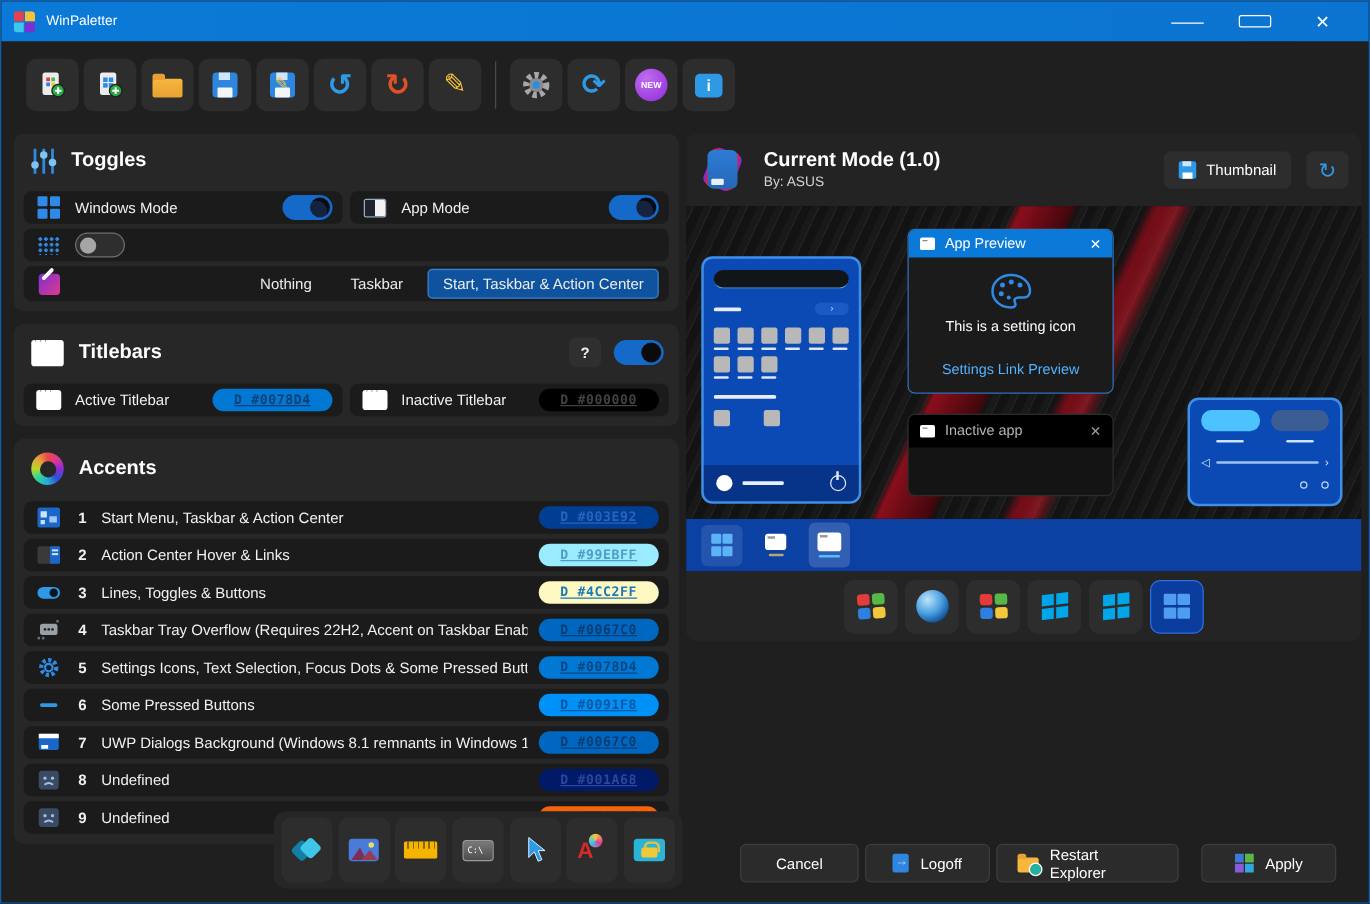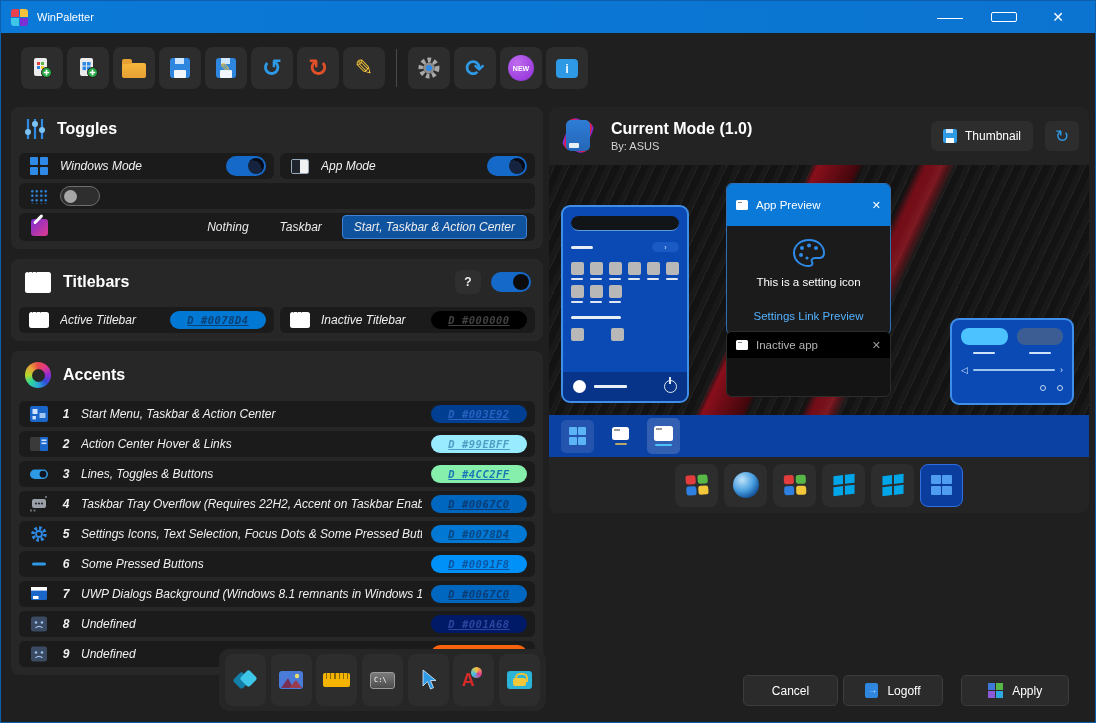--- a/index.html
+++ b/index.html
@@ -30,21 +30,21 @@
   .folder::before { content:""; position:absolute; top:-4px; left:0; width:10px; height:5px; background:#e8a033; border-radius:2px 2px 0 0; }
   .floppy { position:relative; width:20px; height:20px; background:#2e86de; border-radius:3px; }
   .floppy::before { content:""; position:absolute; top:0; left:5px; width:9px; height:6px; background:#cfe6ff; }
   .floppy::after { content:""; position:absolute; bottom:0; left:4px; width:12px; height:8px; background:#f2f6fb; border-radius:1px; }
   .pencil-sm { position:absolute; right:5px; bottom:4px; font-size:13px; color:#f5c33b; }
   
   .left { position:absolute; left:10px; top:106px; width:532px; }
   .card { background:#272727; border-radius:8px; padding:7px 8px 8px 8px; margin-bottom:10px; }
   .card-h { display:flex; align-items:center; gap:10px; padding:4px 4px 9px 4px; }
   .card-h .ttl { font-size:16px; font-weight:bold; }
-  .rowline { background:#1b1b1b; border-radius:6px; min-height:26px; display:flex; align-items:center; gap:9px; padding:2px 8px; margin-top:4px; font-size:12px; color:#f0f0f0;font-style:italic; }
+  .rowline { background:#1b1b1b; border-radius:6px; min-height:26px; display:flex; align-items:center; gap:9px; padding:2px 8px; margin-top:4px; font-size:12px; color:#f0f0f0; }
   .half { display:flex; gap:6px; margin-top:4px; }
   .half .rowline { flex:1; margin-top:0; }
   .spacer { flex:1; }
   
   .tgl { position:relative; width:40px; height:20px; border-radius:10px; background:#1569c8; flex:none; cursor:pointer; }
   .tgl .knob { position:absolute; top:2px; right:2px; width:16px; height:16px; border-radius:50%; background:#0c1322; }
   .tgl.moon .knob { background:radial-gradient(circle at 30% 70%, #16233e 55%, #060a14 56%); }
   .tgl.off { background:#2e2e2e; border:1px solid #6e6e6e; }
   .tgl.off .knob { left:3px; right:auto; top:2.6px; width:13px; height:13px; background:#a6a6a6; }
   .seg { font-size:12px; padding:4px 11px; border-radius:4px; color:#ececec; cursor:pointer; }
@@ -119,21 +119,21 @@
   .sm-item b { width:13px; height:13px; background:#b8b8b8; border-radius:2px; }
   .sm-item .l1 { width:22px; height:2.5px; background:#e8eef6; border-radius:1px; margin-top:2px; }
   .sm-item .l2 { width:15px; height:2.5px; background:#7f9fce; border-radius:1px; margin-top:3px; }
   .sm-foot { position:absolute; left:0; right:0; bottom:0; height:29px; background:rgba(0,0,20,.28); border-radius:0 0 7px 7px; display:flex; align-items:center; padding:0 10px; gap:8px; }
   .sm-ava { width:13px; height:13px; border-radius:50%; background:#fff; }
   .sm-foot .bar { width:33px; height:2.5px; background:#e8eef6; border-radius:1px; }
   .pwr { margin-left:auto; width:13px; height:13px; border:1.6px solid #dfe7f2; border-radius:50%; position:relative; }
   .pwr::before { content:""; position:absolute; left:4.2px; top:-4px; width:1.8px; height:7px; background:#dfe7f2; }
   
   .apw { position:absolute; left:177px; top:18px; width:165px; background:#1b1b1b; border:1px solid #2f6fb8; border-radius:6px; overflow:hidden; }
-  .apw-tb { height:42px; background:#0b79d7; display:flex; align-items:center; gap:8px; padding:0 9px; font-size:11.5px; }
+  .apw-tb { height:22px; background:#0b79d7; display:flex; align-items:center; gap:8px; padding:0 9px; font-size:11.5px; }
   .wmini { width:12px; height:10px; background:#fff; border-radius:1.5px; position:relative; flex:none; }
   .wmini::before { content:""; position:absolute; top:1.5px; left:1.5px; width:4px; height:1.5px; background:#888; }
   .apw-x { margin-left:auto; font-size:11px; color:#fff; }
   .apw-body { padding:10px 8px 12px; text-align:center; }
   .apw-msg { font-size:11.5px; margin-top:8px; }
   .apw-link { font-size:11.5px; margin-top:22px; }
   
   .iaw { position:absolute; left:177px; top:166px; width:165px; background:#141414; border:1px solid #2c2c2c; border-radius:6px; overflow:hidden; }
   .iaw-tb { height:26px; background:#000; display:flex; align-items:center; gap:8px; padding:0 9px; font-size:11.5px; color:#b4b4b4; }
   .iaw-body { height:38px; }
@@ -399,21 +399,21 @@
 
       <div class="rowline">
         <span class="ic">
           <svg width="20" height="18" viewBox="0 0 20 18">
               <rect x="1" y="4.5" width="18" height="9.5" rx="4.7" fill="#2e9ae6"></rect>
               <circle cx="14" cy="9.2" r="3.4" fill="#10151f"></circle>
             </svg>
         </span>
         <span class="num">3</span>
         <span class="lbl">Lines, Toggles &amp; Buttons</span>
-        <span class="pill" style="background: #86efac; color: rgb(26, 120, 182);">D #4CC2FF</span>
+        <span class="pill" style="background: #fef9c3; color: rgb(26, 120, 182);">D #4CC2FF</span>
       </div>
 
       <div class="rowline">
         <span class="ic">
           <svg width="20" height="18" viewBox="0 0 20 18">
               <rect x="3" y="4" width="14" height="9" rx="2" fill="#9aa0a8"></rect>
               <circle cx="7" cy="8.5" r="1.1" fill="#2b2b2b"></circle>
               <circle cx="10" cy="8.5" r="1.1" fill="#2b2b2b"></circle>
               <circle cx="13" cy="8.5" r="1.1" fill="#2b2b2b"></circle>
               <rect x="1" y="14.5" width="2" height="2" fill="#6a6f76"></rect>
@@ -732,20 +732,24 @@
   </div>
 
   <div class="footer">
     <span class="fbtn cancel">
         <span>Cancel</span>
       </span>
     <span class="fbtn logoff">
       <span class="door"></span>
       <span>Logoff</span>
     </span>
+    <span class="fbtn restart">
+      <span class="folder-r"></span>
+      <span>Restart Explorer</span>
+    </span>
     <span class="fbtn apply">
       <span class="wincolor">
           <i></i>
           <i></i>
           <i></i>
           <i></i>
         </span>
       <span>Apply</span>
     </span>
   </div>

